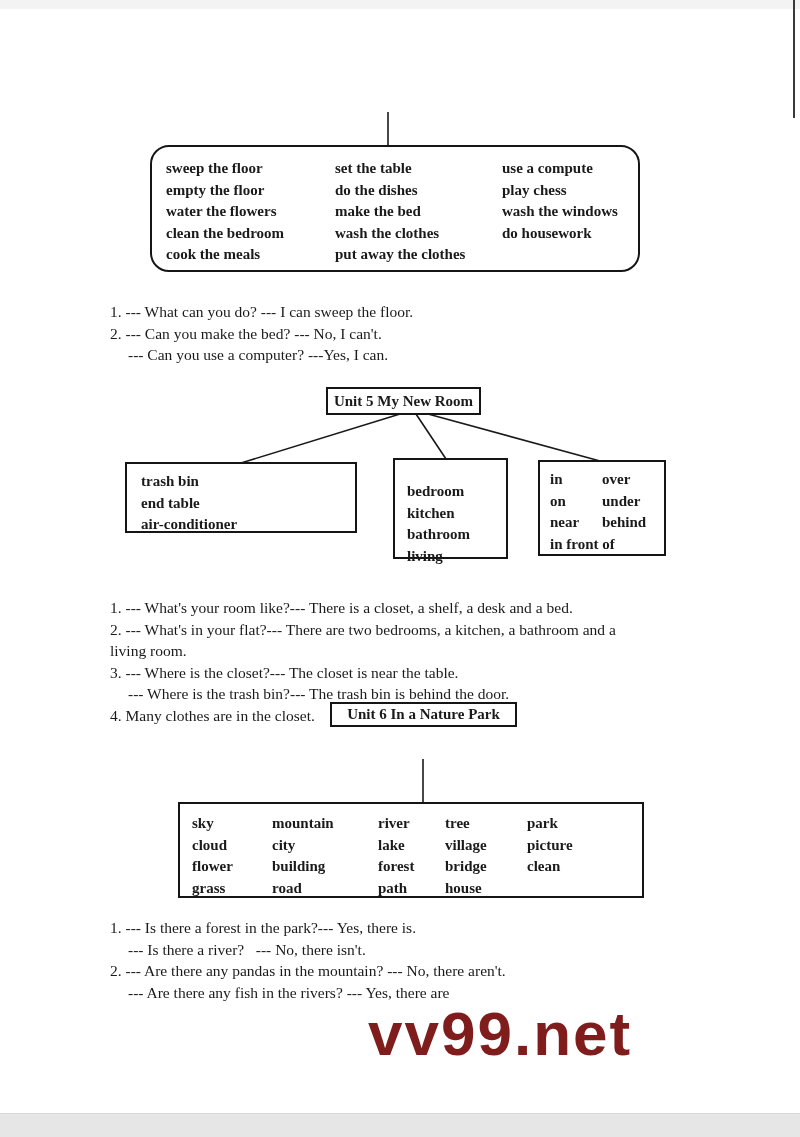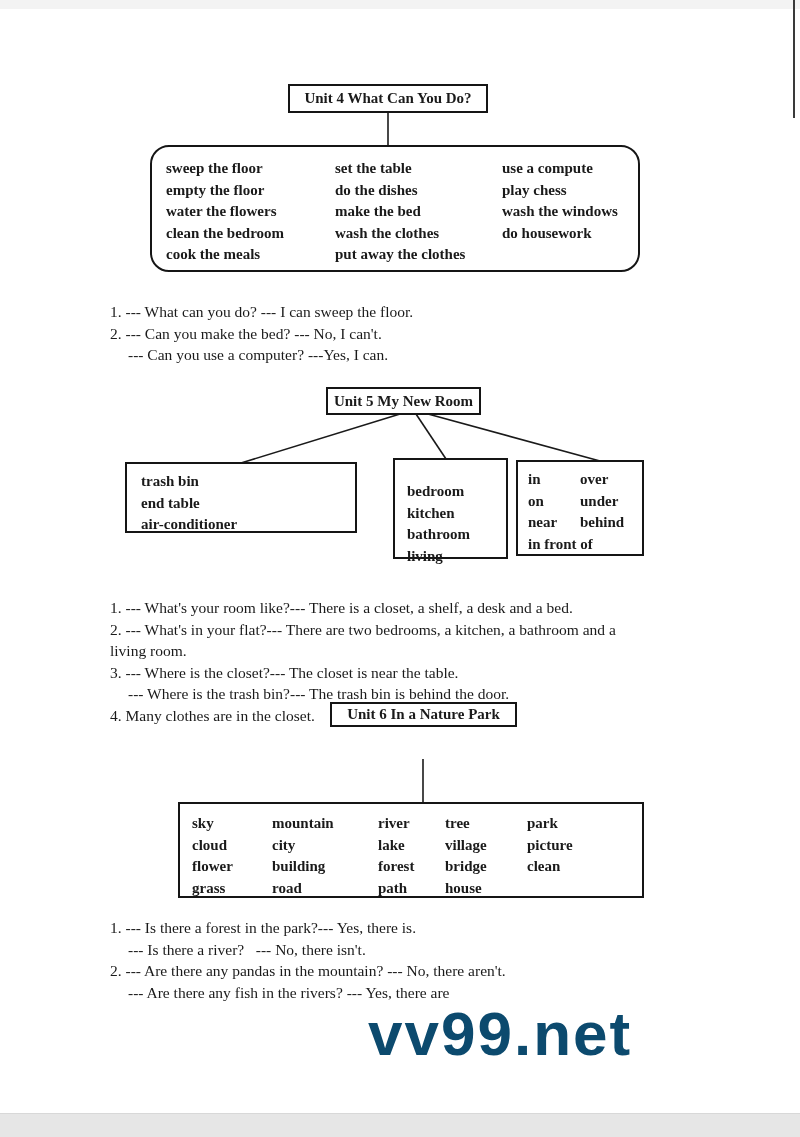--- a/index.html
+++ b/index.html
@@ -34,21 +34,21 @@
 
   .vocabbox {
     position:absolute;
     border:2px solid #151515;
     background:#fff;
     display:flex; flex-direction:row;
   }
   .u4box { left:150px; top:145px; width:490px; height:127px; padding:11px 0 0 14px;border-radius:19px; }
   .u5box1 { left:125px; top:462px; width:232px; height:71px; padding:7px 0 0 14px; }
   .u5box2 { left:393px; top:458px; width:115px; height:101px; padding:21px 0 0 12px; flex-direction:column; }
-  .u5box3 { left:516px; top:460px; width:128px; height:96px; padding:7px 0 0 10px; flex-direction:column; }
+  .u5box3 { left:538px; top:460px; width:128px; height:96px; padding:7px 0 0 10px; flex-direction:column; }
   .u6box { left:178px; top:802px; width:466px; height:96px; padding:9px 0 0 12px; }
 
   .colrow { display:flex; flex-direction:row; }
   .col { display:flex; flex-direction:column; }
   .c169 { width:169px; } .c167 { width:167px; }
   .c95 { width:95px; }
   .c52 { width:52px; }
   .c80 { width:80px; } .c67 { width:67px; } .c106 { width:106px; } .c82 { width:82px; }
 
   .vocab {
@@ -66,43 +66,40 @@
   .line { white-space:pre-wrap; }
   .line.indent { padding-left:18px; }
 
   .watermark {
     position:absolute;
     left:368px; top:998px;
     font-family:"Liberation Sans", sans-serif;
     font-weight:bold;
     font-size:62px;
     letter-spacing:2px;
-    color:#0c4a6e;
+    color:#7f1d1d;
     user-select:none;
   }
 </style>
 </head>
 <body>
 
 <div class="page">
 
   <div class="band top"></div>
   <div class="scanline"></div>
 
   <svg class="connectors" width="800" height="1137">
     <line x1="388" y1="112" x2="388" y2="146" stroke="#1a1a1a" stroke-width="1.6"></line>
     <line x1="400" y1="414" x2="241" y2="463" stroke="#1a1a1a" stroke-width="1.6"></line>
     <line x1="416" y1="414" x2="446" y2="459" stroke="#1a1a1a" stroke-width="1.6"></line>
     <line x1="428" y1="414" x2="600" y2="461" stroke="#1a1a1a" stroke-width="1.6"></line>
     <line x1="423" y1="759" x2="423" y2="803" stroke="#1a1a1a" stroke-width="1.6"></line>
   </svg>
 
-  <div class="titlebox u4title">
-    <span>Unit 4 What Can You Do?</span>
-  </div>
 
   <div class="vocabbox u4box">
     <div class="col c169">
         <div class="vocab">sweep the floor</div>
         <div class="vocab">empty the floor</div>
         <div class="vocab">water the flowers</div>
         <div class="vocab">clean the bedroom</div>
         <div class="vocab">cook the meals</div>
       </div>
     <div class="col c167">

